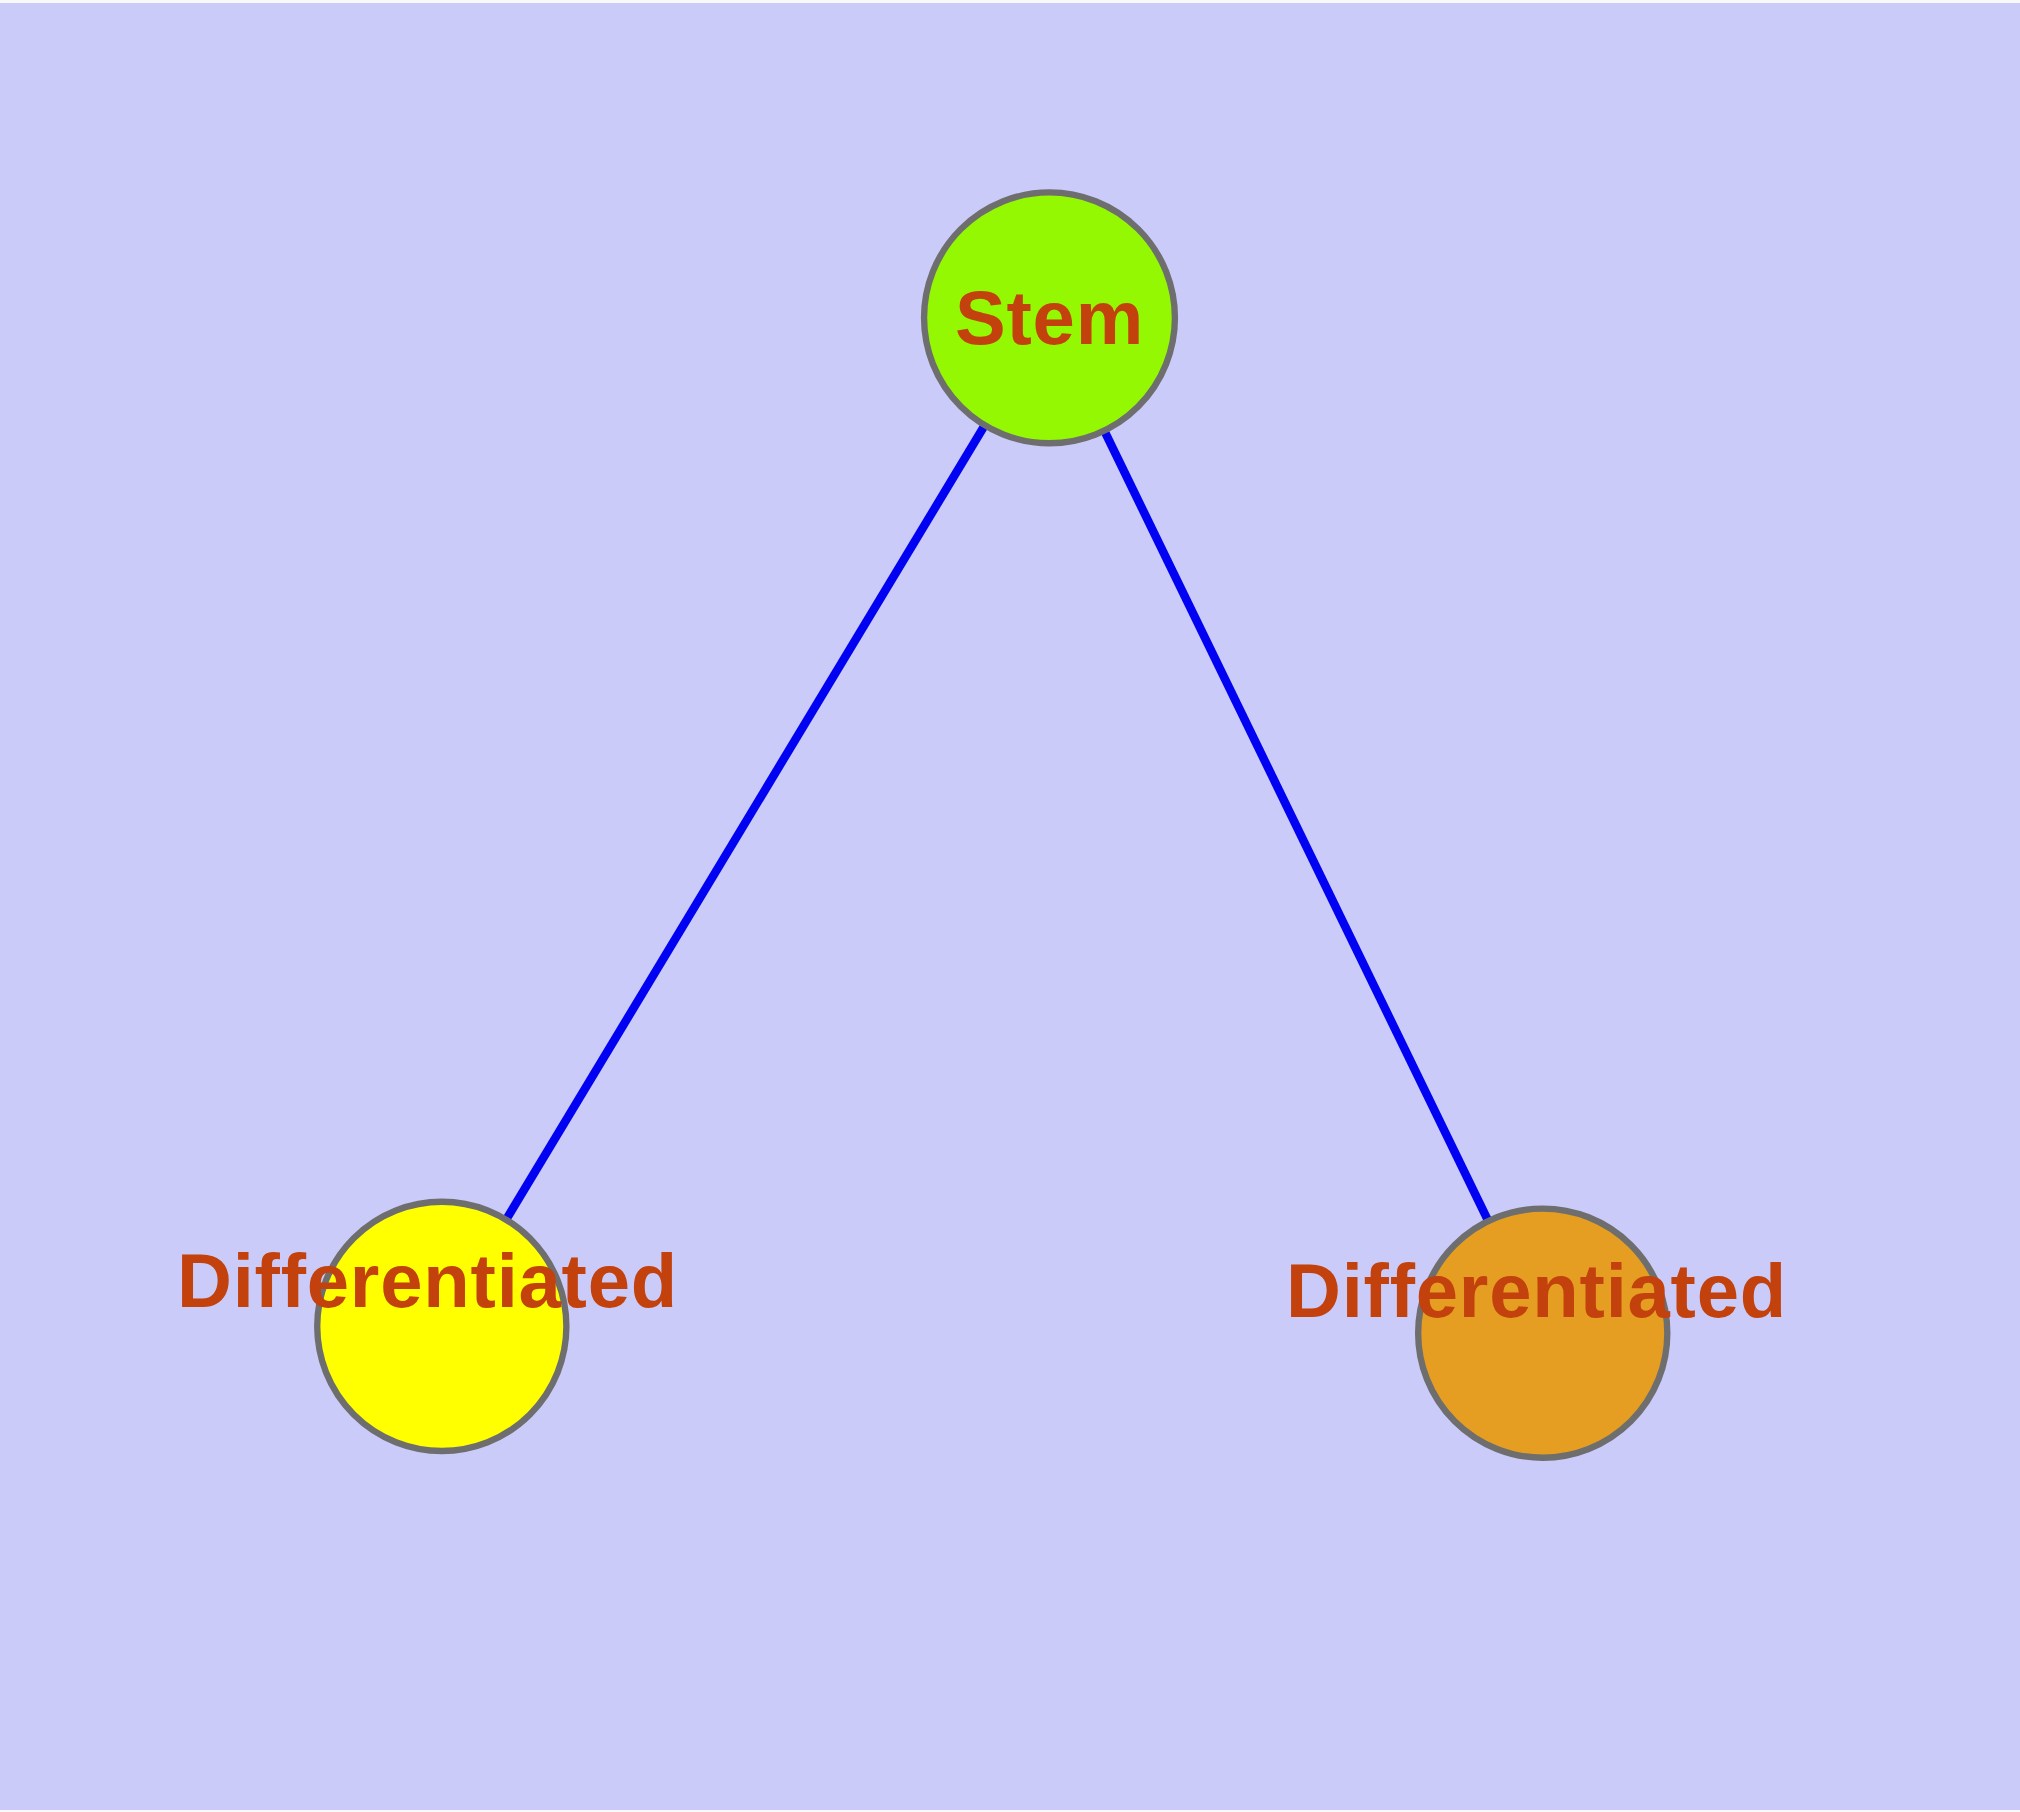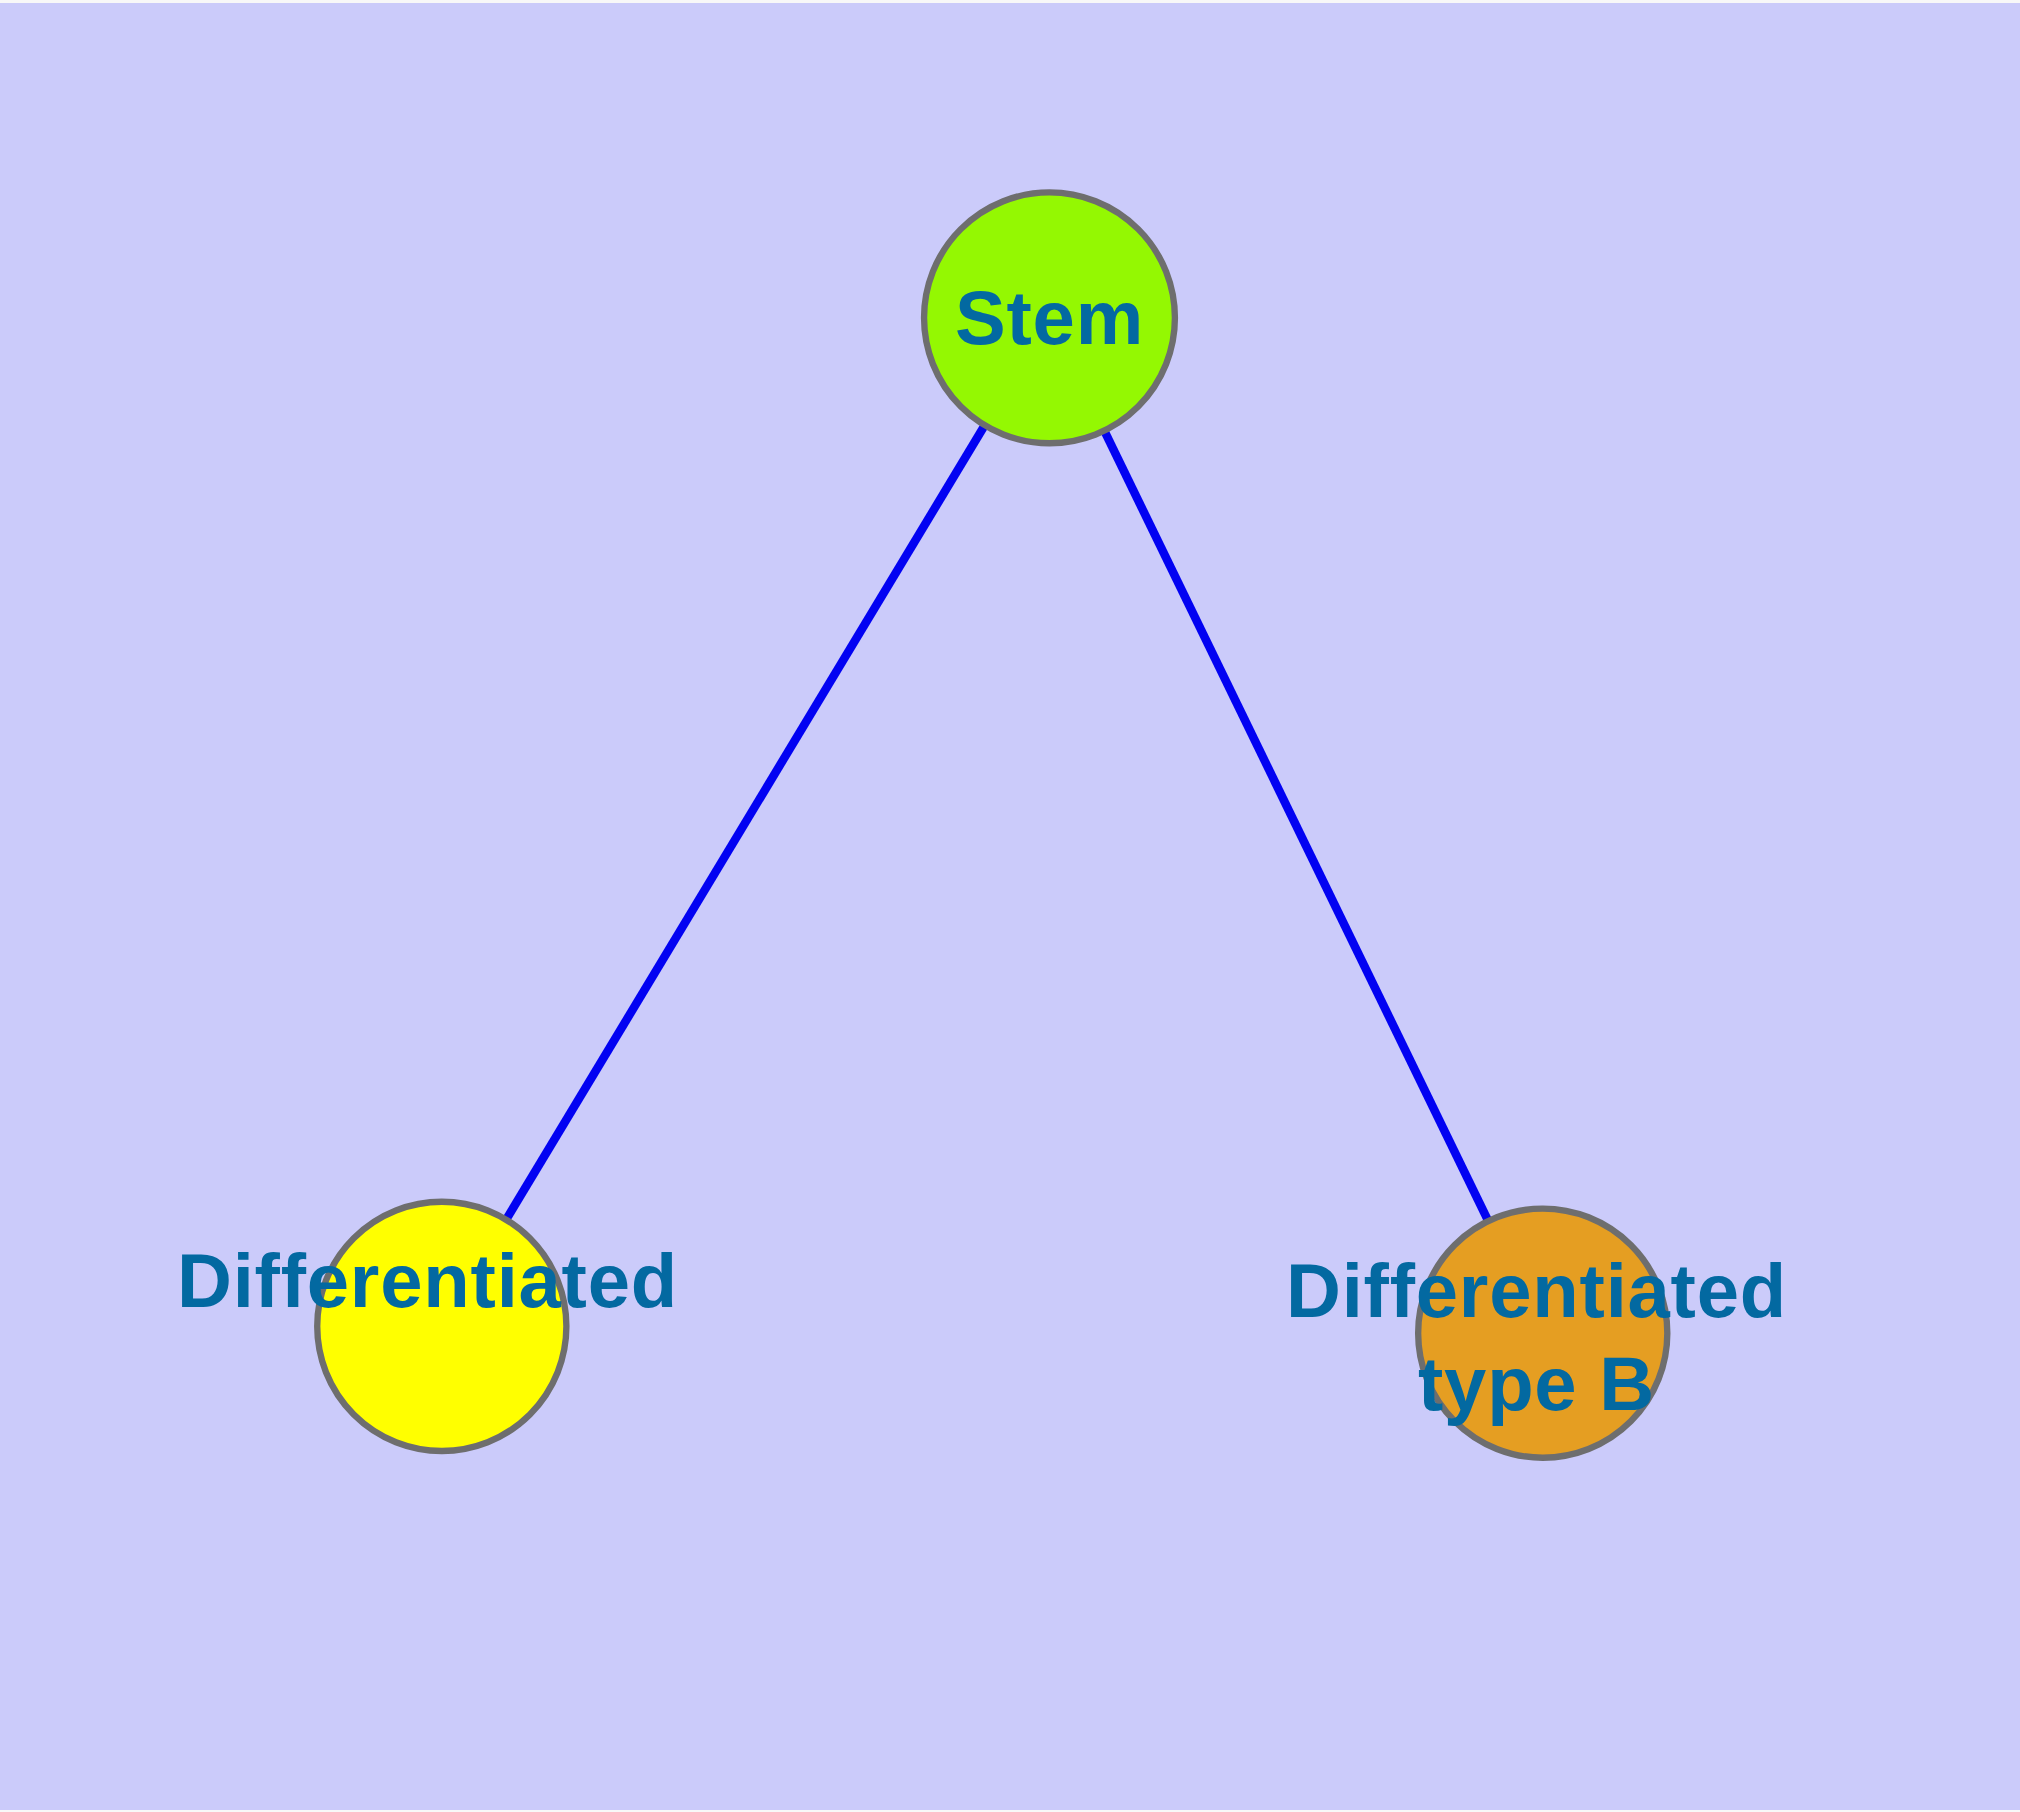--- a/index.html
+++ b/index.html
@@ -34,21 +34,21 @@
   .edge {
     stroke-width: 10px;
     stroke-linecap: butt;
   }
   .node-circle {
     stroke: #6E6E6E;
     stroke-width: 7.5px;
   }
   .node-label {
     position: absolute;
-    color: #0369a1;
+    color: #c2410c;
     font-weight: bold;
     font-size: 76px;
     line-height: 93px;
     letter-spacing: 0.8px;
     text-align: center;
     white-space: nowrap;
   }
   .node-label .lbl-line {
     display: block;
   }
@@ -89,16 +89,15 @@
   <div class="node-label" id="label-stem">
     <span class="lbl-line">Stem</span>
   </div>
 
   <div class="node-label" id="label-diff-a">
     <span class="lbl-line">Differentiated</span>
   </div>
 
   <div class="node-label" id="label-diff-b">
     <span class="lbl-line">Differentiated</span>
-    <span class="lbl-line">type B</span>
   </div>
 </div>
 
 
 </body></html>

